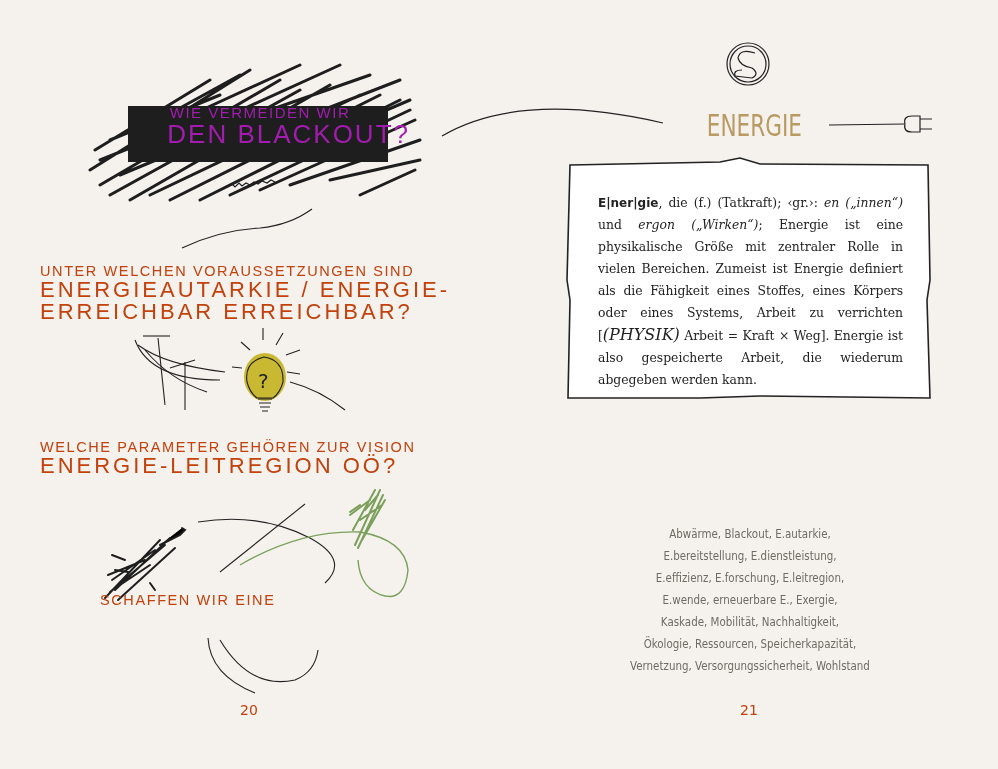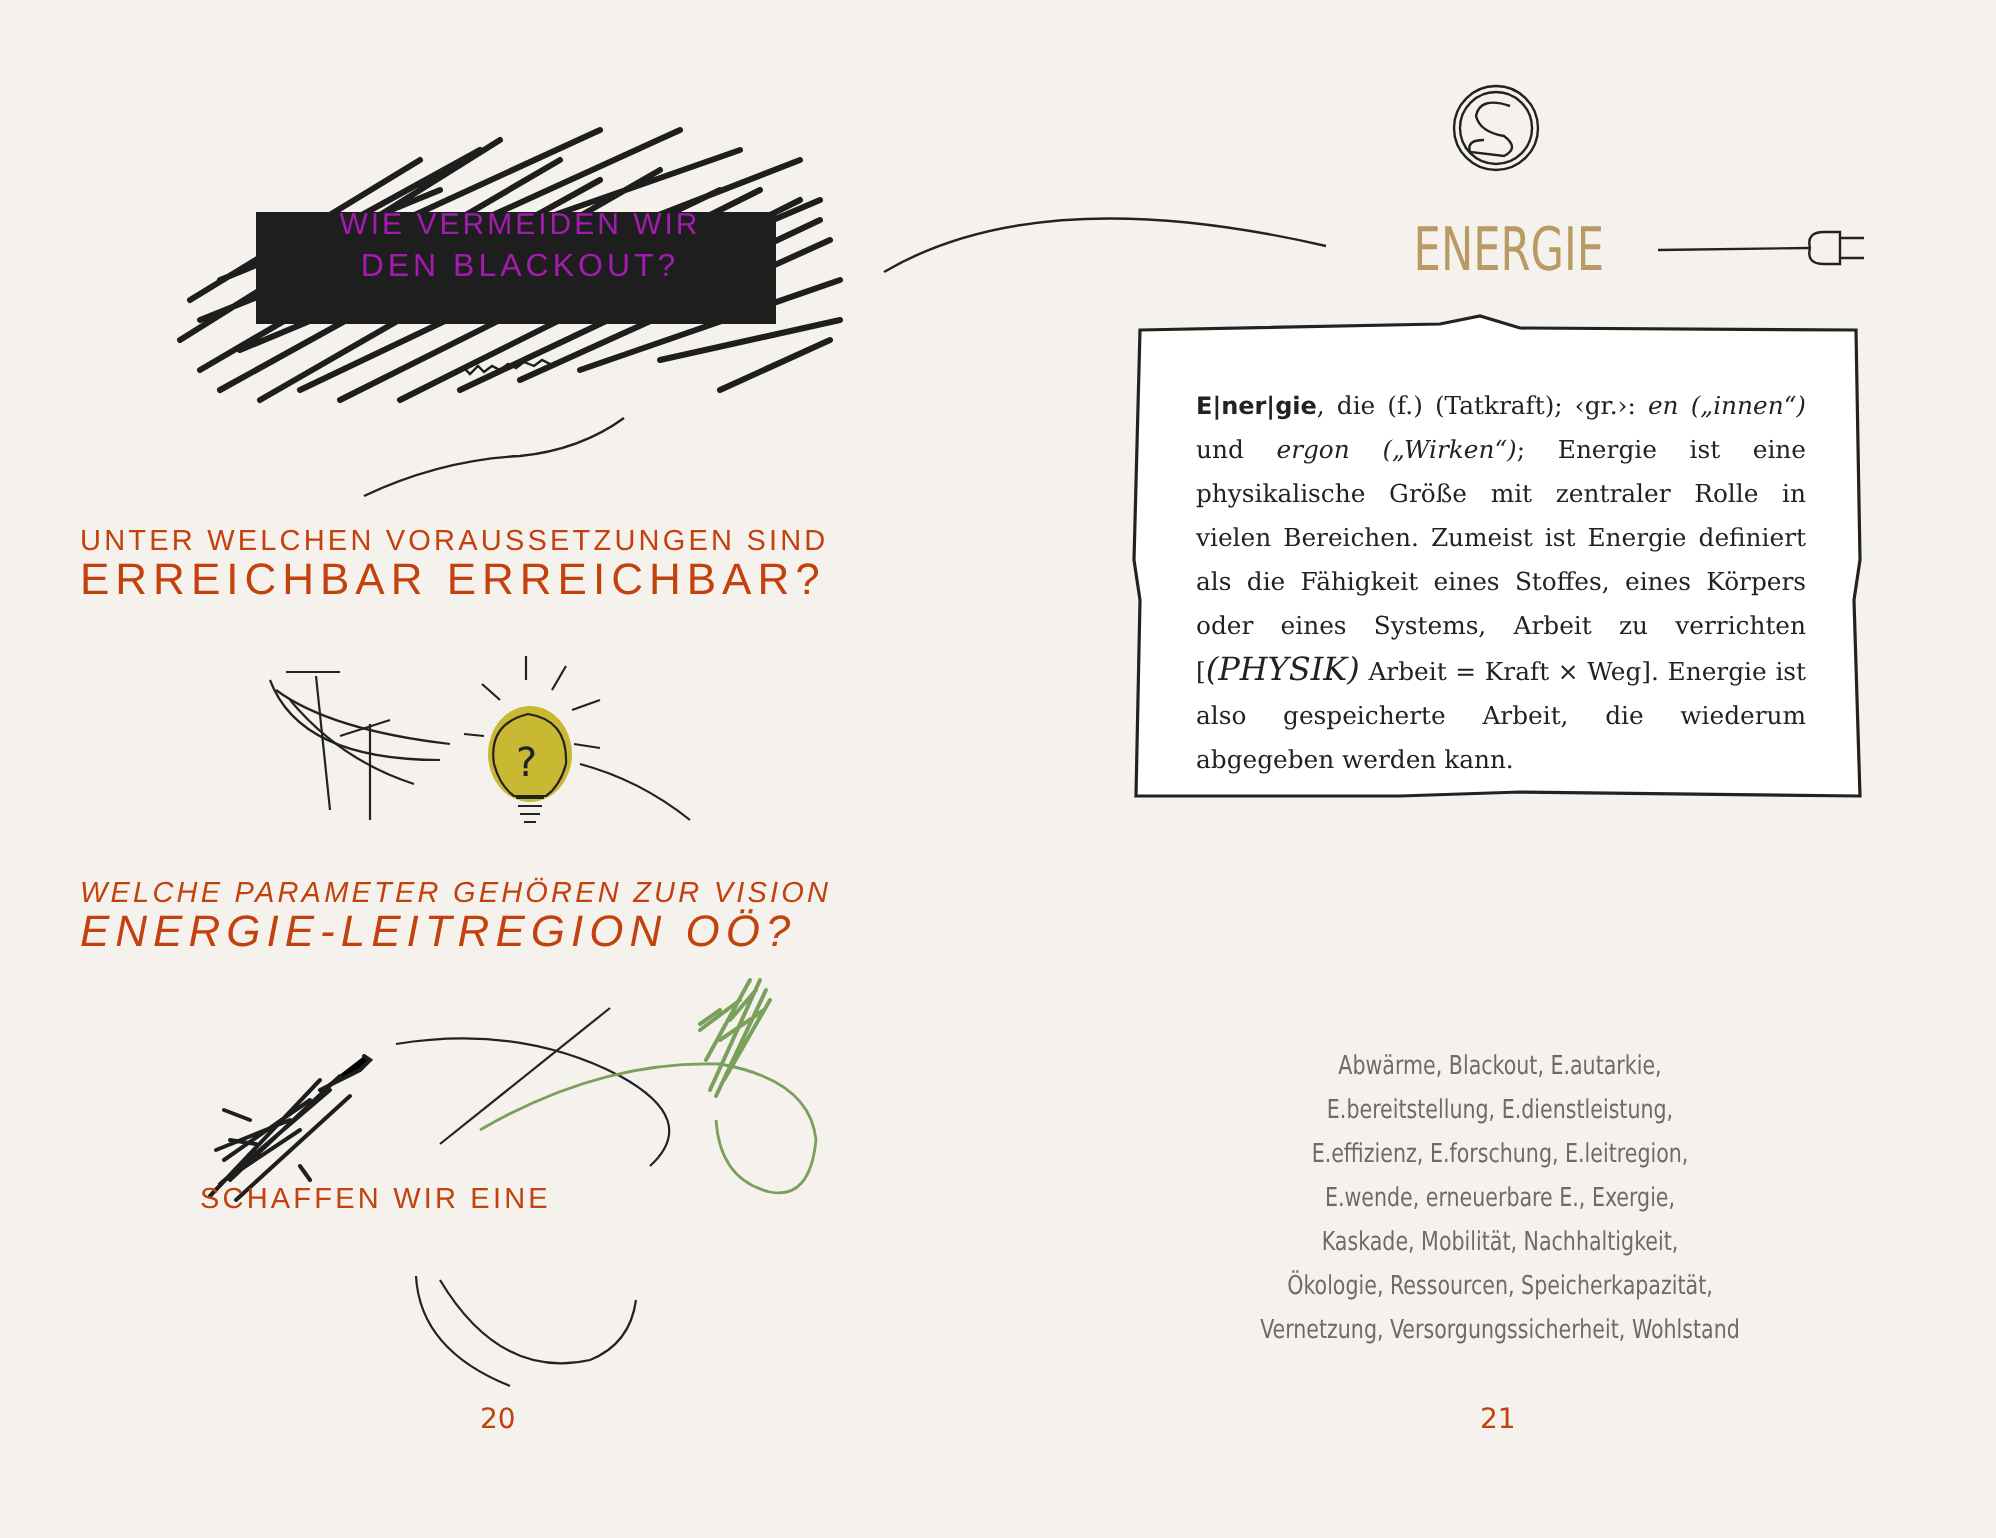--- a/index.html
+++ b/index.html
@@ -5,28 +5,28 @@
   html, body { margin:0; padding:0; }
   body {
     width:998px; height:769px; background:#f5f2ee; position:relative; overflow:hidden;
     font-family:"Liberation Sans", sans-serif; color:#222;
   }
   .abs { position:absolute; }
   svg.layer { position:absolute; left:0; top:0; width:998px; height:769px; pointer-events:none; }
 
   .blackout { left:110px; top:104px; width:300px; text-align:center; color:#a21caf; }
   .blackout .small { font-size:15px; letter-spacing:1.5px; line-height:18px; }
-  .blackout .big { font-size:16px; letter-spacing:2px; line-height:24px; }
+  .blackout .big { font-size:26px; letter-spacing:2px; line-height:24px;text-align:right; }
 
   .q { text-align:left; color:#c2410c; }
   .q .small { font-size:14.5px; letter-spacing:1.6px; line-height:16px; }
   .q .big { font-size:22px; letter-spacing:3px; line-height:22px; }
 
   .q1 { left:40px; top:263px; width:450px; }
-  .q2 { left:40px; top:439px; width:450px;font-style:italic; }
+  .q2 { left:40px; top:439px; width:450px; }
   .q3 { left:100px; top:592px; width:300px; }
 
   .page-num { font-size:14px; color:#c2410c; font-family:"DejaVu Sans", sans-serif; }
 
   .energie-title { left:690px; top:108px; width:120px; text-align:center;
     color:#b89a62; font-family:"DejaVu Sans", sans-serif; font-size:30px; letter-spacing:0px;
     transform:scaleX(0.72); transform-origin:center; }
   .def-text { left:598px; top:192px; width:305px; font-family:"DejaVu Serif", serif;
     font-size:12.4px; line-height:22px; color:#222; text-align:justify; }
   .def-text b { font-family:"DejaVu Sans", sans-serif; font-size:12px; }
@@ -97,20 +97,21 @@
   <path d="M570 165 L720 162 L740 158 L760 164 L928 165 L930 280 L927 300 L930 398 L760 396 L700 398 L568 398 L570 300 L567 280 Z" stroke="#222" stroke-width="1.6" fill="#ffffff"></path>
 </svg>
 
 <div class="abs blackout">
   <div class="small">WIE VERMEIDEN WIR</div>
   <div class="big">DEN BLACKOUT?</div>
 </div>
 
 <div class="abs q q1">
   <div class="small">UNTER WELCHEN VORAUSSETZUNGEN SIND</div>
+  <div class="big">ENERGIEAUTARKIE / ENERGIE-</div>
   <div class="big">ERREICHBAR ERREICHBAR?</div>
 </div>
 
 <div class="abs q q2">
   <div class="small">WELCHE PARAMETER GEHÖREN ZUR VISION</div>
   <div class="big">ENERGIE-LEITREGION OÖ?</div>
 </div>
 
 <div class="abs q q3">
   <div class="small">SCHAFFEN WIR EINE</div>

